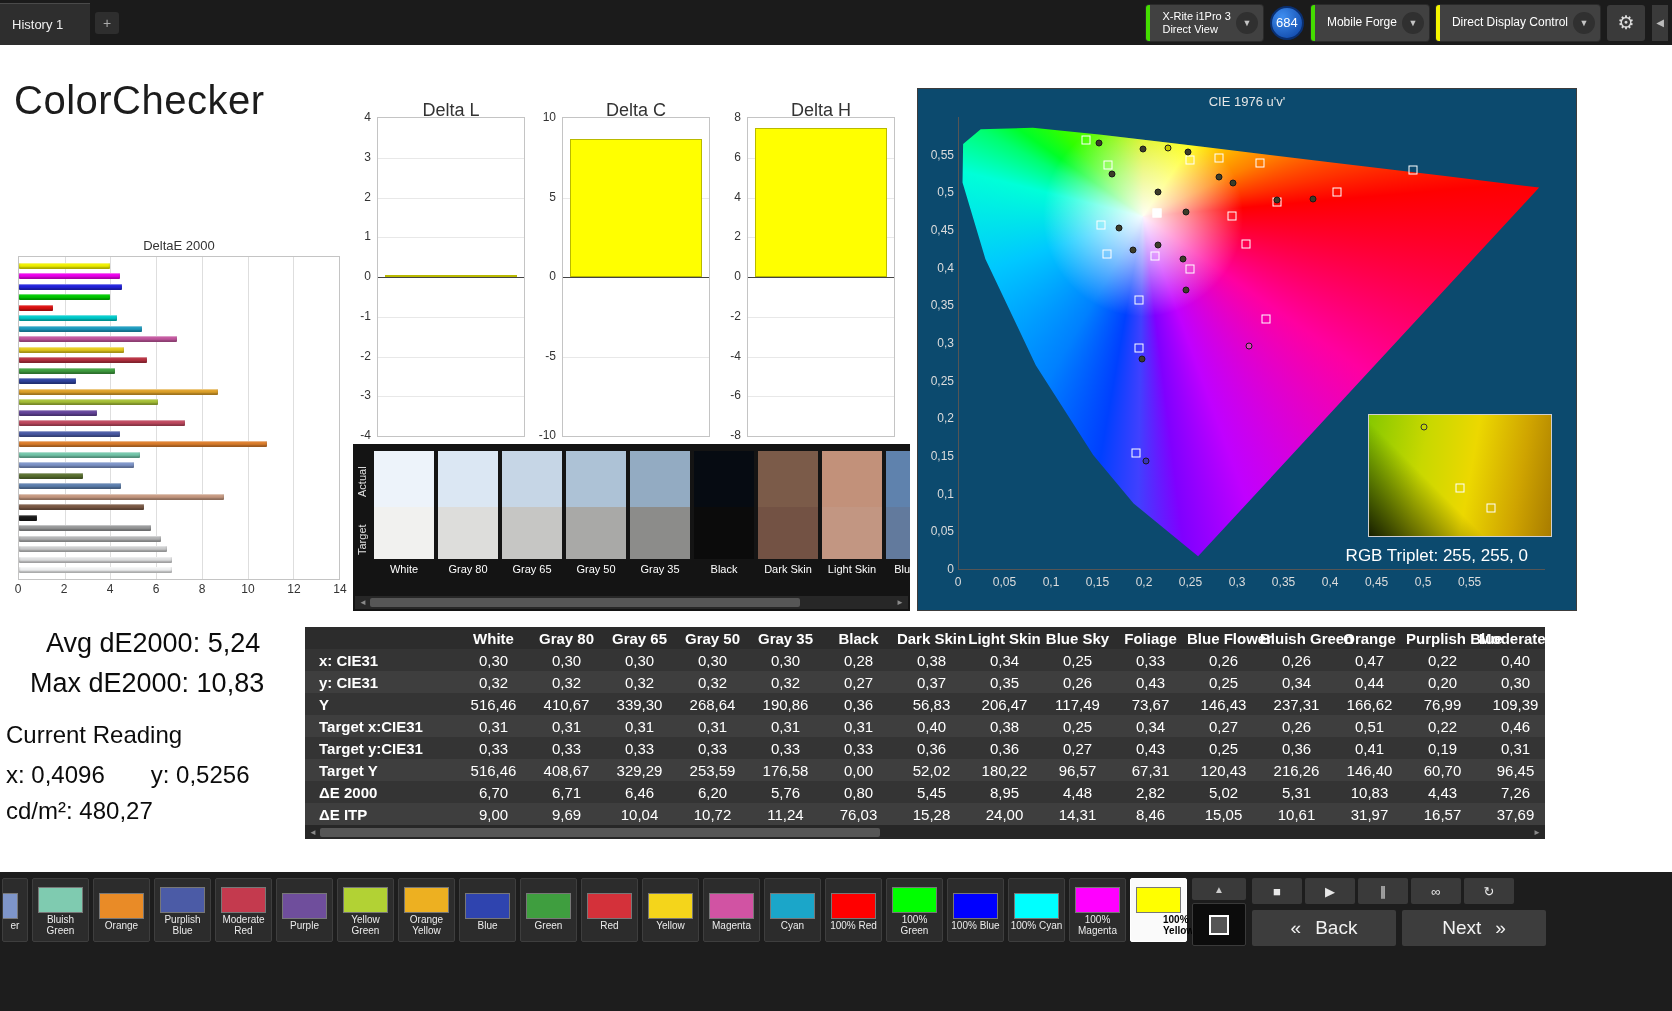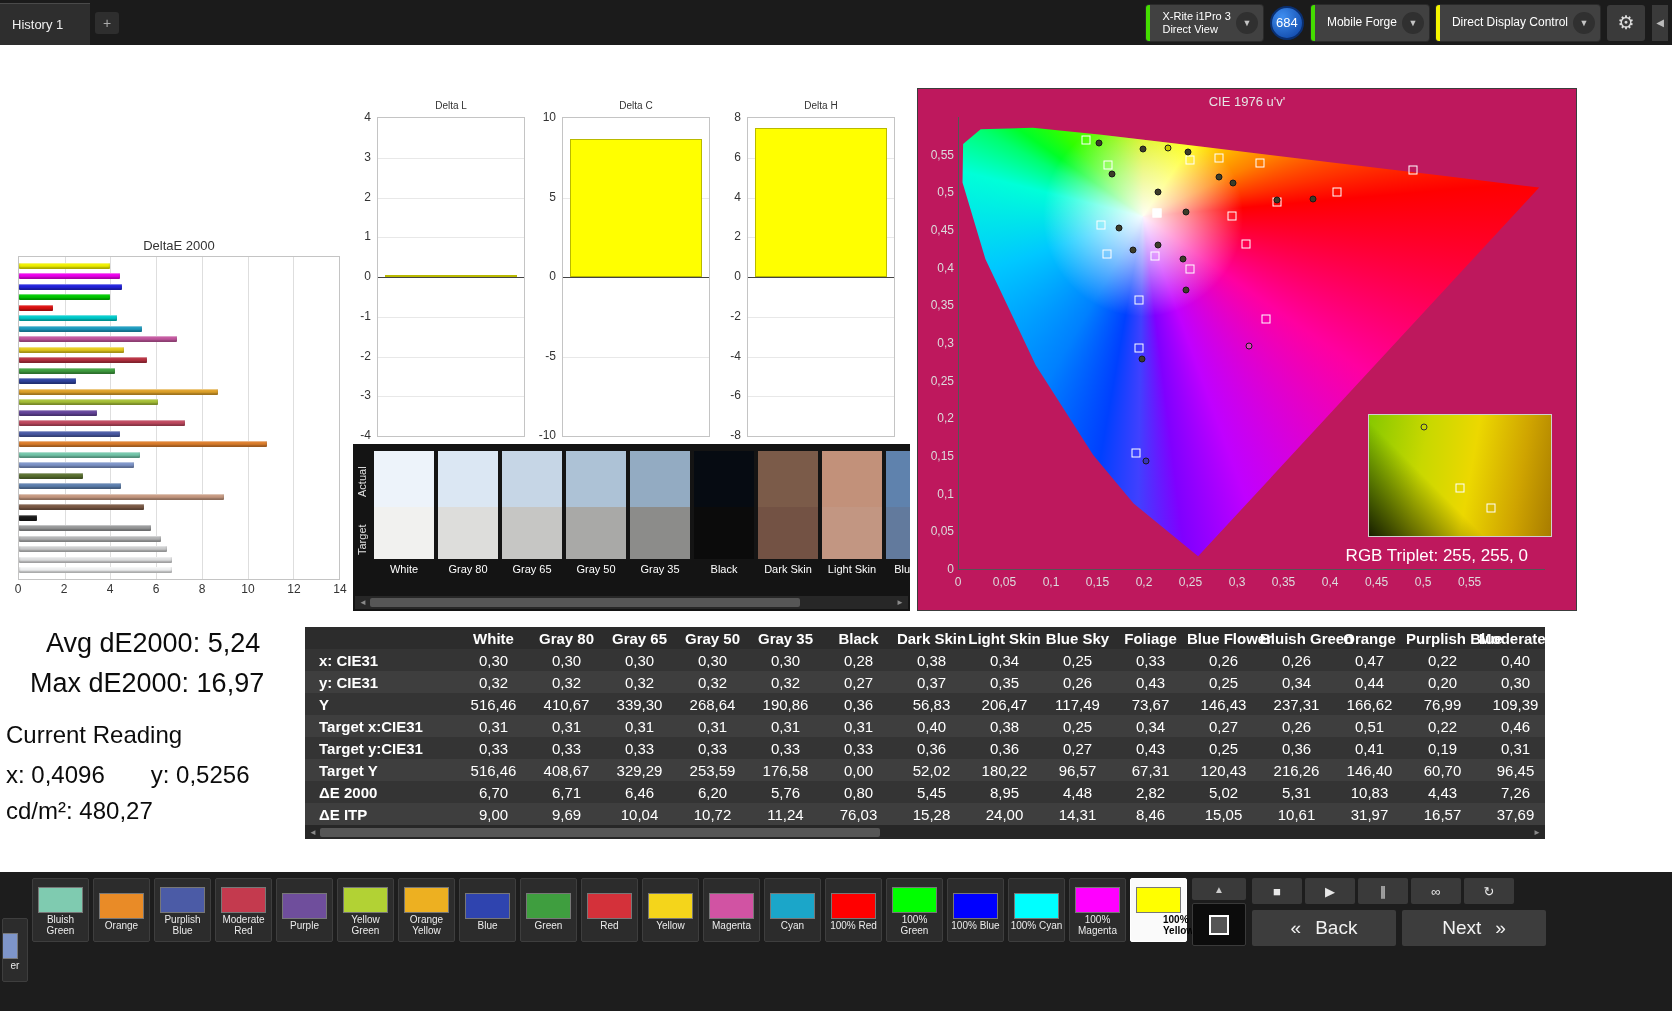--- a/index.html
+++ b/index.html
@@ -51,21 +51,21 @@
   .metrics .avg{font-size:27px;margin-left:40px;}
   .metrics .max{font-size:27px;margin-left:24px;margin-top:9px;}
   .metrics .cr{font-size:24px;font-weight:normal;margin-top:22px;}
   .metrics .xy{font-size:24px;margin-top:12px;display:flex;gap:46px;}
   .metrics .fl{font-size:24px;margin-top:12px;}
   .metrics .cd{font-size:24px;margin-top:8px;}
 
   
   .dchart{position:absolute;top:100px;width:178px;height:354px;}
   .d1{left:347px;} .d2{left:532px;} .d3{left:717px;}
-  .dtitle{position:absolute;left:30px;width:148px;text-align:center;font-size:10px;color:#333;top:0;}
+  .dtitle{position:absolute;left:30px;width:148px;text-align:center;font-size:18px;color:#333;top:0;}
   .dylabels{position:absolute;left:0;top:17px;width:26px;height:318px;font-size:12px;color:#333;}
   .dylabels span{position:absolute;right:2px;transform:translateY(-50%);}
   .dplot{position:absolute;left:30px;top:17px;width:146px;height:318px;border:1px solid #c4c4c4;background:#fff;}
   .hgrid{position:absolute;left:0;right:0;height:1px;background:#e8e8e8;}
   .zero{position:absolute;left:0;right:0;top:50%;height:1px;background:#444;}
   .dbar{position:absolute;left:5%;width:90%;min-height:2px;border:1px solid #b9b900;box-sizing:border-box;}
 
   
   .swstrip{position:absolute;left:353px;top:444px;width:557px;height:167px;background:#141414;overflow:hidden;}
   .vlabel{position:absolute;left:3px;width:14px;color:#e0e0e0;font-size:11px;
@@ -76,21 +76,21 @@
   .swa{width:60px;height:56px;} .swt{width:60px;height:52px;}
   .swlabel{width:60px;text-align:center;color:#fff;font-size:11px;margin-top:4px;white-space:nowrap;overflow:hidden;}
   .hscroll{position:absolute;left:2px;right:2px;bottom:2px;height:13px;background:#272727;
     display:flex;align-items:center;padding:0 1px;}
   .sarr{width:14px;color:#8a8a8a;font-size:8px;text-align:center;flex:none;}
   .sthumb{height:9px;background:#565656;border-radius:2px;flex:none;}
   .sspace{flex:1;}
   .swstrip .sthumb{width:430px;}
 
   
-  .ciepanel{position:absolute;left:917px;top:88px;width:660px;height:523px;background:#be185d;
+  .ciepanel{position:absolute;left:917px;top:88px;width:660px;height:523px;background:#0c4a6e;
     border:1px solid #3c3c3c;box-sizing:border-box;}
   .cietitle{position:absolute;top:5px;left:0;right:0;text-align:center;color:#e6e6e6;font-size:13px;}
   .cieplot{position:absolute;left:40px;top:28px;width:586px;height:452px;
     border-left:1px solid #555;border-bottom:1px solid #555;}
   .gamut{position:absolute;left:0;top:0;right:0;bottom:0;
     clip-path:polygon(40.8% 97.2%,29.8% 85.5%,22.9% 74.8%,13.1% 54.9%,4.5% 31.4%,0.6% 14.5%,
       0.7% 6%,3.7% 2.7%,12.6% 2.4%,24.3% 3.9%,41.6% 6.6%,64% 10.1%,82.6% 13%,99% 15.6%);
     background:conic-gradient(from 0deg at 31.4% 22%,
       #d8f000 0deg,#ffff00 34deg,#ff8000 65deg,#ff3000 78deg,#ff0000 85deg,
       #ff00a0 125deg,#c000ff 160deg,#8000ff 173deg,#4040ff 181deg,#0040ff 190deg,
@@ -126,21 +126,21 @@
   .table-scroll{position:absolute;left:0;right:0;bottom:0;height:14px;background:#272727;}
   .table-scroll .sthumb{width:560px;}
 
   
   .footer{position:absolute;left:0;right:0;top:872px;bottom:0;background:#1d1d1d;}
   .patches{position:absolute;left:2px;top:6px;display:flex;gap:4px;}
   .patch{width:57px;height:64px;background:#2c2c2c;border:1px solid #3e3e3e;border-radius:2px;
     box-sizing:border-box;text-align:center;padding:0;font-family:inherit;cursor:pointer;}
   .patch .psw{width:45px;height:26px;margin:3px auto 1px;border:1px solid #777;box-sizing:border-box;}
   .patch .plabel{font-size:10px;line-height:11px;color:#ececec;}
-  .patch.cut{width:26px;overflow:hidden;margin-top:40px;}
+  .patch.cut{width:26px;overflow:hidden;}
   .patch.cut .psw{margin-left:-30px;}
   .patch.selected{background:#fafafa;border-color:#ffffff;}
   .patch.selected .plabel{color:#000;font-weight:bold;padding-left:32px;}
   .upbtn{position:absolute;left:1192px;top:6px;width:54px;height:22px;background:#3a3a3a;
     border:none;color:#ccc;font-size:10px;border-radius:2px;cursor:pointer;}
   .displaybtn{position:absolute;left:1192px;top:31px;width:54px;height:43px;background:#0c0c0c;
     border:1px solid #3a3a3a;border-radius:2px;cursor:pointer;}
   .displaybtn .sq{display:block;width:16px;height:16px;border:2px solid #fff;margin:0 auto;background:#555;}
   .transport{position:absolute;left:1252px;top:6px;display:flex;gap:3px;}
   .tbtn{width:50px;height:26px;background:#3a3a3a;border:none;color:#e8e8e8;font-size:13px;
@@ -179,20 +179,21 @@
         <div class="ddtext single">
           <span>Direct Display Control</span>
         </div>
         <span class="chev">▼</span>
       </div>
       <button class="gearbtn">⚙</button>
       <button class="collapsebtn">◀</button>
     </div>
   </div>
 
+  <h1 class="pagetitle">ColorChecker</h1>
 
   <div class="dechart">
     <div class="dechart-title">DeltaE 2000</div>
     <div class="dechart-plot">
         <div class="vgrid" style="left: 14.2857%;"></div>
         <div class="vgrid" style="left: 28.5714%;"></div>
         <div class="vgrid" style="left: 42.8571%;"></div>
         <div class="vgrid" style="left: 57.1429%;"></div>
         <div class="vgrid" style="left: 71.4286%;"></div>
         <div class="vgrid" style="left: 85.7143%;"></div>
@@ -237,21 +238,21 @@
         <span style="left: 42.8571%;">6</span>
         <span style="left: 57.1429%;">8</span>
         <span style="left: 71.4286%;">10</span>
         <span style="left: 85.7143%;">12</span>
         <span style="left: 100%;">14</span>
       </div>
   </div>
 
   <div class="metrics">
     <div class="avg">Avg dE2000: 5,24</div>
-    <div class="max">Max dE2000: 16,97</div>
+    <div class="max">Max dE2000: 10,83</div>
     <div class="cr">Current Reading</div>
     <div class="xy">
       <span>x: 0,4096</span>
       <span>y: 0,5256</span>
     </div>
     <div class="cd">cd/m²: 480,27</div>
   </div>
 
   <div class="dchart d1">
     <div class="dtitle">Delta L</div>

